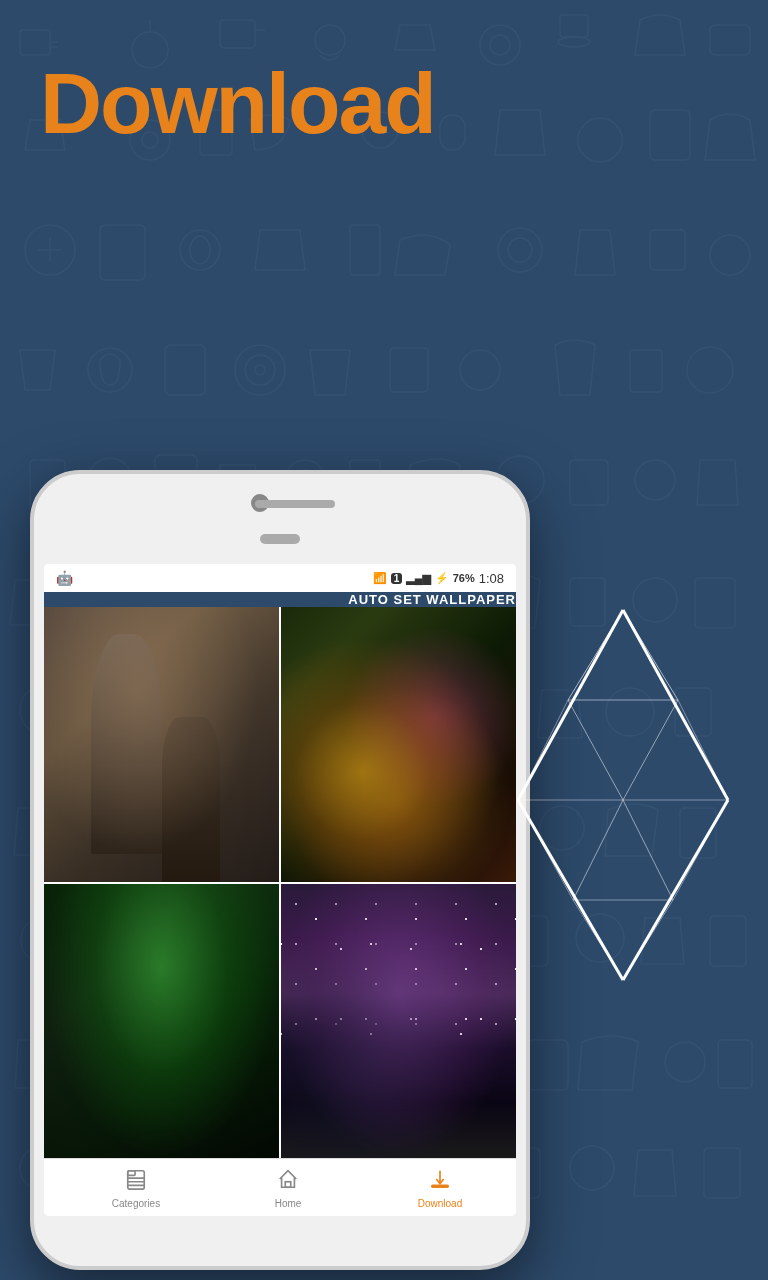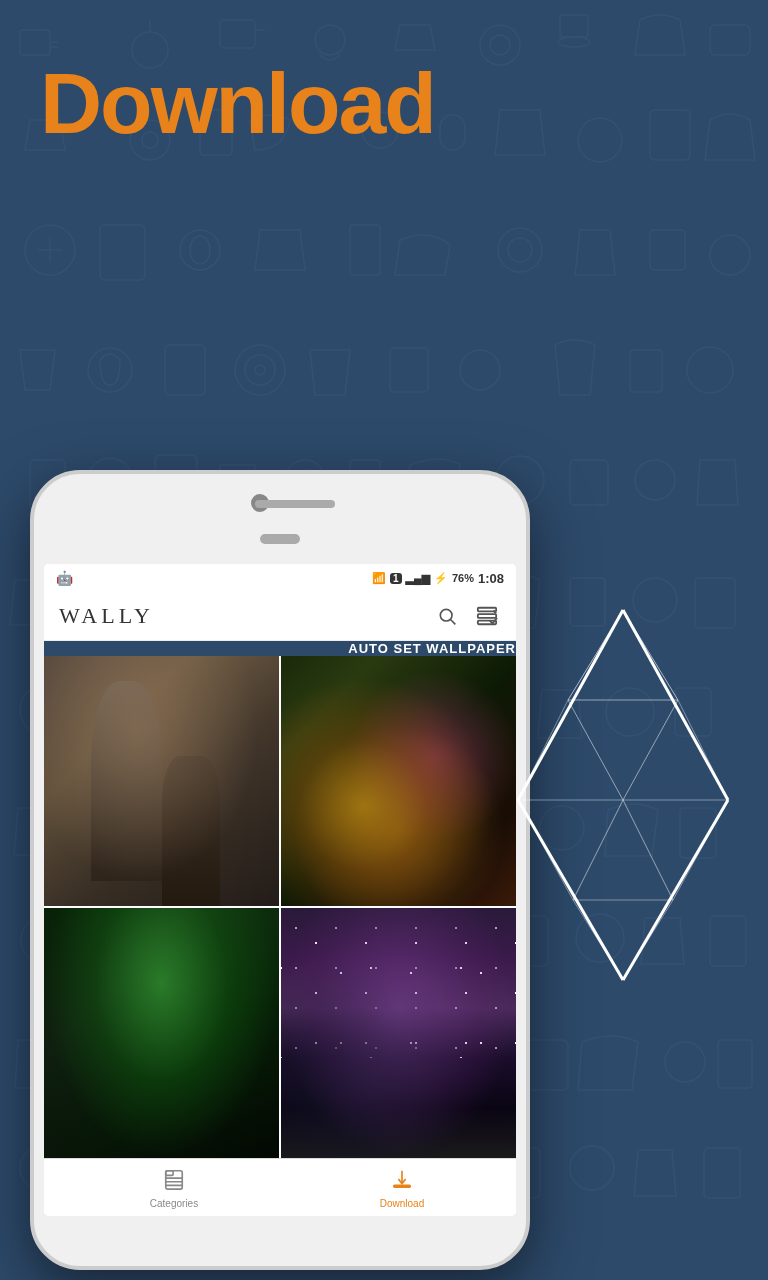--- a/index.html
+++ b/index.html
@@ -152,21 +152,21 @@
     .status-right {
       display: flex;
       align-items: center;
       gap: 4px;
       font-size: 11px;
       font-weight: 600;
     }
 
     .status-time {
       font-size: 13px;
-      font-weight: 700;
+      font-weight: 400;
     }
 
     
     .app-bar {
       background: #fff;
       padding: 10px 15px;
       display: flex;
       align-items: center;
       justify-content: space-between;
       border-bottom: 1px solid #eee;
@@ -549,40 +549,20 @@
           <div class="status-right">
             <span>📶</span>
             <span style="font-size:10px; background:#333; color:#fff; border-radius:3px; padding:0 3px;">1</span>
             <span>▂▄▆</span>
             <span>⚡</span>
             <span>76%</span>
             <span class="status-time">1:08</span>
           </div>
         </div>
 
-        <div class="app-bar">
-          <div class="app-logo">WALLY</div>
-          <div class="app-icons">
-            <div class="app-icon-btn">
-              <svg width="20" height="20" viewBox="0 0 24 24" fill="none" stroke="#555" stroke-width="2">
-                <circle cx="11" cy="11" r="7"></circle>
-                <line x1="16.5" y1="16.5" x2="22" y2="22"></line>
-              </svg>
-            </div>
-            <div class="app-icon-btn">
-              <svg width="22" height="22" viewBox="0 0 24 24" fill="none" stroke="#555" stroke-width="2">
-                <rect x="2" y="3" width="20" height="4" rx="1"></rect>
-                <rect x="2" y="10" width="20" height="4" rx="1"></rect>
-                <rect x="2" y="17" width="20" height="4" rx="1"></rect>
-                <line x1="19" y1="6" x2="22" y2="9"></line>
-                <path d="M15 17 L18 20 L23 14"></path>
-              </svg>
-            </div>
-          </div>
-        </div>
 
         <div class="auto-wallpaper-btn">AUTO SET WALLPAPER</div>
 
         <div class="image-grid">
 
           <div class="grid-cell img-1">
 
             <div class="figure-1"></div>
             <div class="figure-2"></div>
           </div>
@@ -610,20 +590,30 @@
                 <rect x="3" y="3" width="8" height="5" rx="1"></rect>
                 <line x1="3" y1="11" x2="21" y2="11"></line>
                 <line x1="3" y1="15" x2="21" y2="15"></line>
                 <line x1="3" y1="19" x2="21" y2="19"></line>
                 <rect x="3" y="3" width="18" height="20" rx="2"></rect>
               </svg>
             </div>
             <span class="nav-label">Categories</span>
           </div>
 
+          <div class="nav-item">
+            <div class="nav-icon">
+              <svg width="22" height="22" viewBox="0 0 24 24" fill="none" stroke="#888" stroke-width="1.8">
+                <path d="M3 12 L12 3 L21 12"></path>
+                <path d="M5 10 L5 21 L19 21 L19 10"></path>
+                <rect x="9" y="15" width="6" height="6"></rect>
+              </svg>
+            </div>
+            <span class="nav-label">Home</span>
+          </div>
 
           <div class="nav-item">
             <div class="nav-icon active">
               <svg width="22" height="22" viewBox="0 0 24 24" fill="none" stroke="#e8821a" stroke-width="1.8">
                 <path d="M12 3 L12 16"></path>
                 <path d="M8 12 L12 17 L16 12"></path>
                 <rect x="3" y="19" width="18" height="2" rx="1" fill="#e8821a"></rect>
               </svg>
             </div>
             <span class="nav-label active">Download</span>

